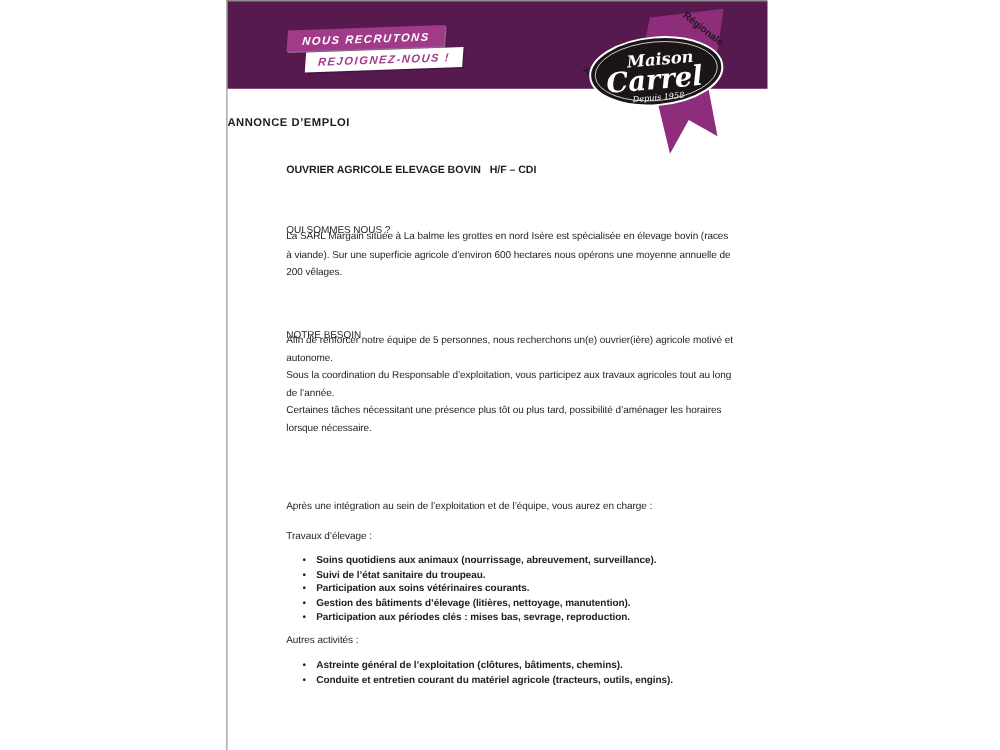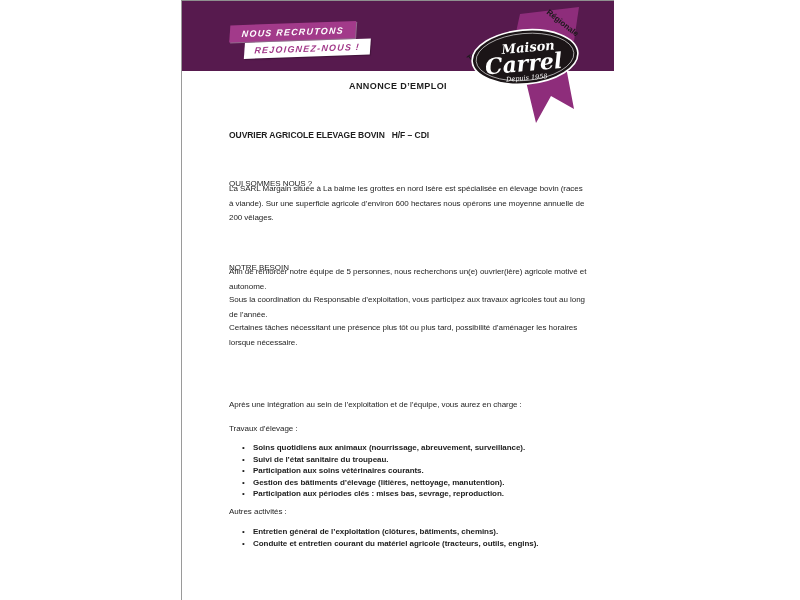--- a/index.html
+++ b/index.html
@@ -25,21 +25,21 @@
                    background:#fff; color:var(--banner-magenta,#a23a8a);
                    font-size:9px; font-weight:bold; font-style:italic;
                    letter-spacing:1.2px; padding:3px 10px;
                    transform:skewX(-6deg); box-shadow:1px 1px 1px rgba(0,0,0,.25); }
 
   
   .logo { position:absolute; left:277px; top:4px; width:140px; height:128px; z-index:4; }
   .logo svg { display:block; }
 
   
-  .doc-title { position:absolute; left:0; top:80px; width:100%; text-align:center;
+  .doc-title { position:absolute; left:0; top:92px; width:100%; text-align:left;
                font-size:9px; font-weight:bold; letter-spacing:.4px; color:#1d1d1d; }
   .txt { position:absolute; left:47px; width:360px; color:#1e1e1e; font-size:8px;
          letter-spacing:-0.05px; line-height:14.5px; }
   .job-title { top:127px; font-weight:bold; font-size:8.5px; white-space:pre-wrap; }
   .h-sec { line-height:10px;margin-top:14px; }
   .sub { font-weight:normal; }
   .li { display:flex; line-height:11.5px; }
   .li .bullet { width:11px; margin-left:13px; flex:0 0 auto; font-size:8px; }
   .li .li-text { flex:1;font-weight:bold; }
 </style>
@@ -114,21 +114,21 @@
       <div class="li">
         <span class="bullet">•</span>
         <span class="li-text">Participation aux périodes clés : mises bas, sevrage, reproduction.</span>
         </div>
     </div>
 
     <div class="txt sub" style="top:504px">Autres activités :</div>
     <div class="txt" style="top:525px">
       <div class="li">
         <span class="bullet">•</span>
-        <span class="li-text">Entretien général de l’exploitation (clôtures, bâtiments, chemins).</span>
+        <span class="li-text">Astreinte général de l’exploitation (clôtures, bâtiments, chemins).</span>
         </div>
       <div class="li">
         <span class="bullet">•</span>
         <span class="li-text">Conduite et entretien courant du matériel agricole (tracteurs, outils, engins).</span>
         </div>
     </div>
 
   </div>
 </div>
 

